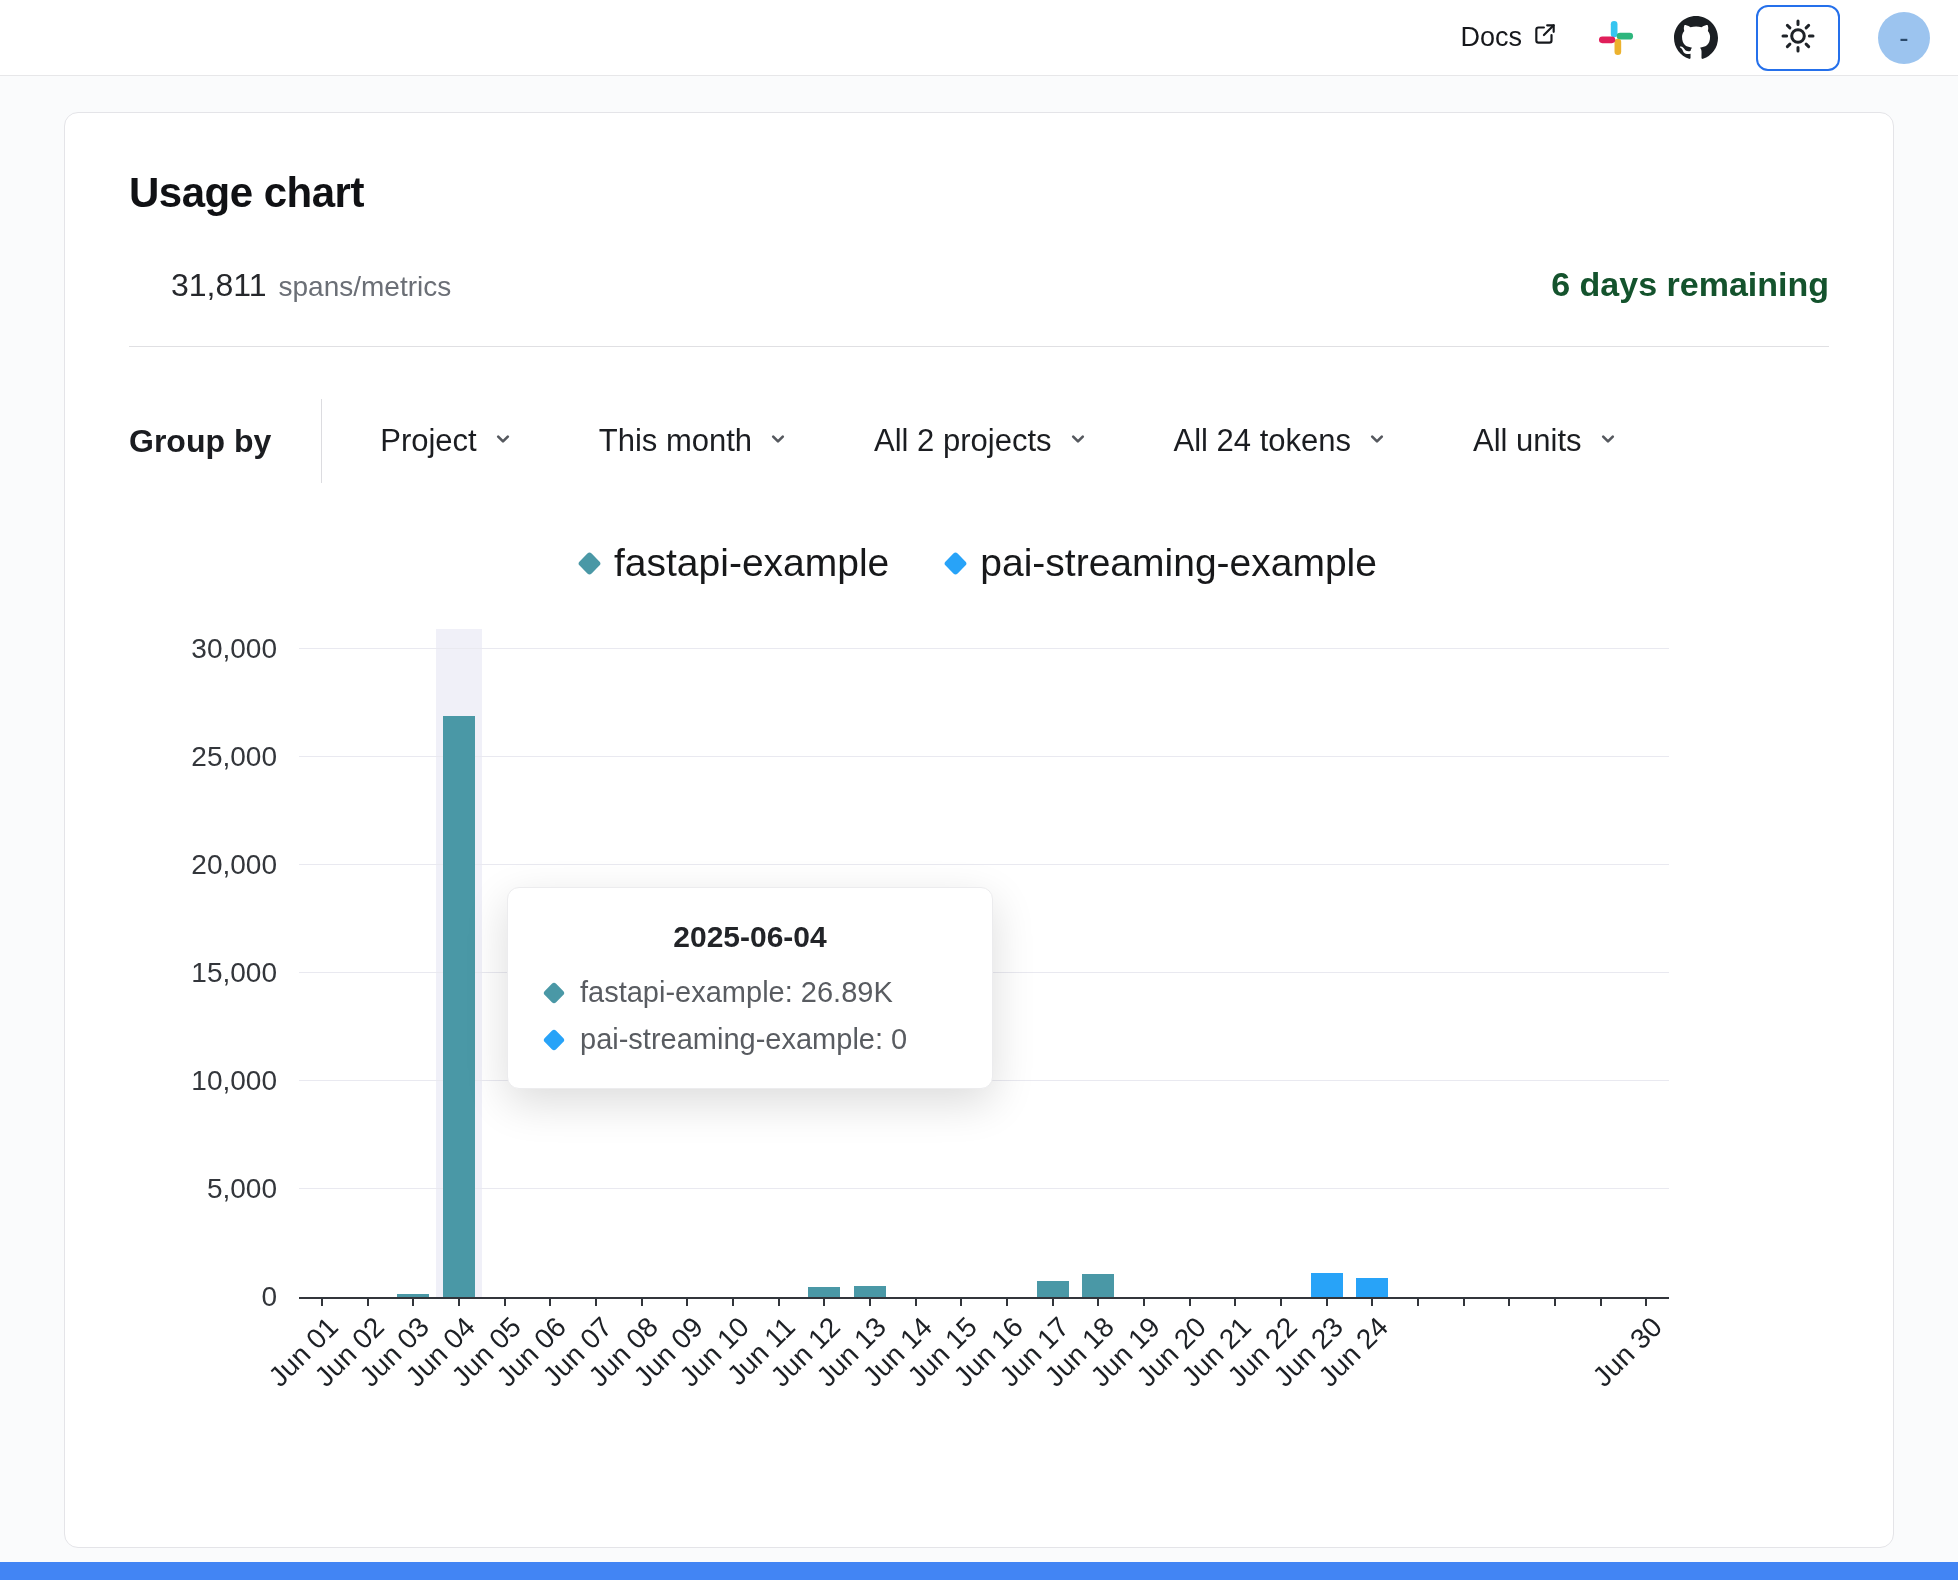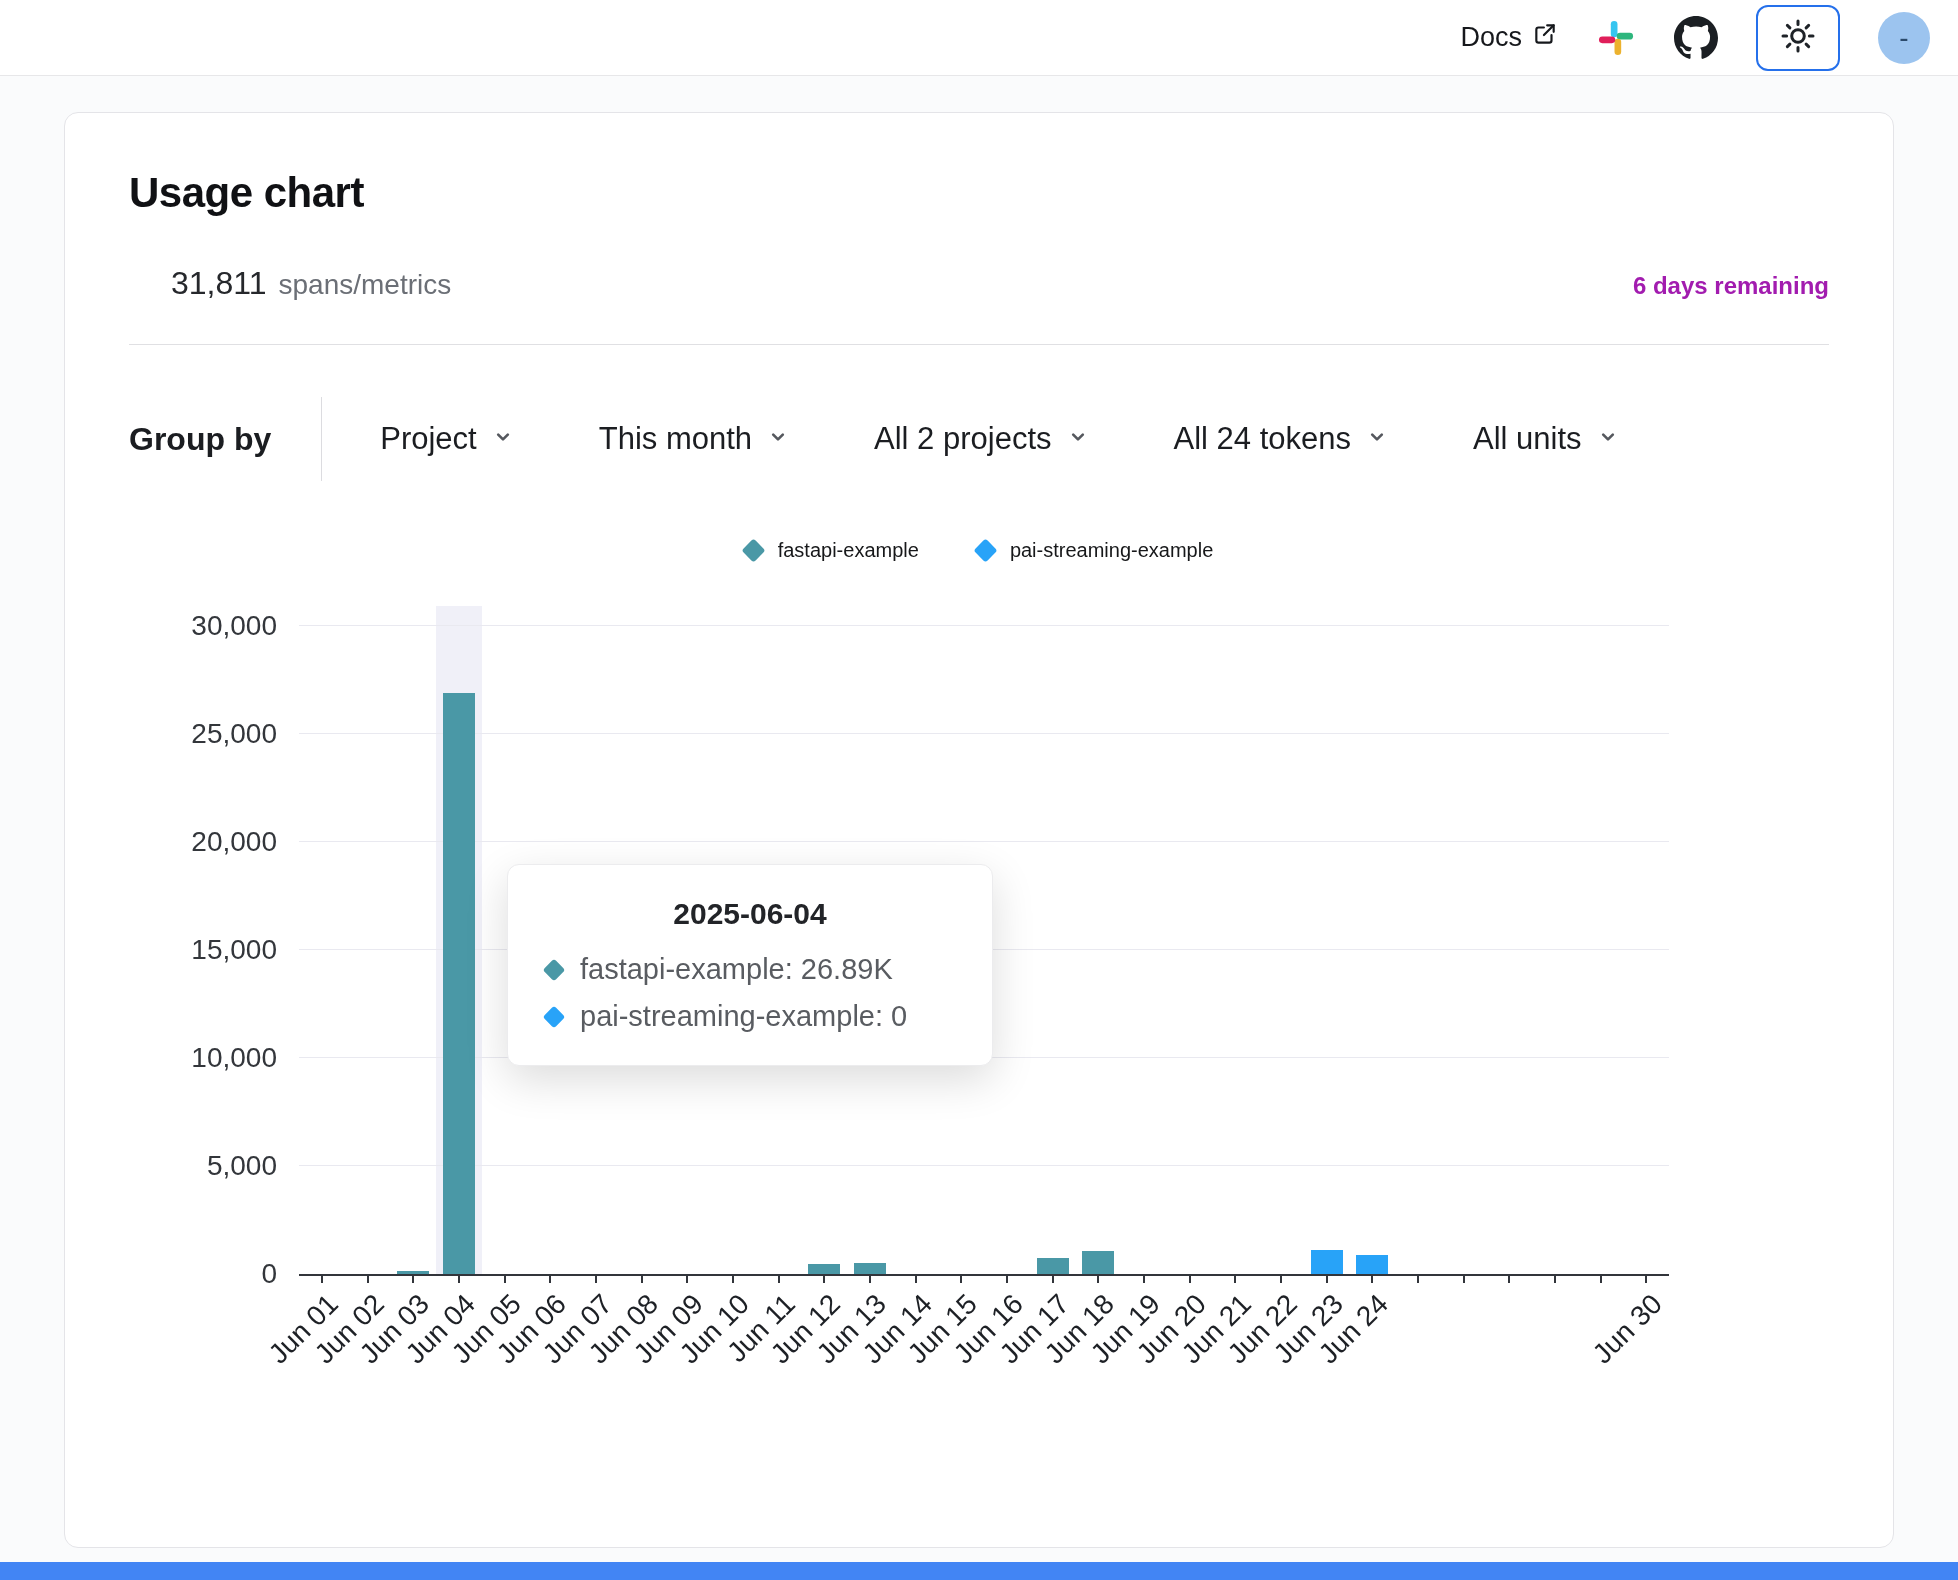--- a/index.html
+++ b/index.html
@@ -44,32 +44,32 @@
     width: 1830px; height: 1436px; margin: 0 auto;
     background: #fff; border: 1px solid #e4e4e8; border-radius: 14px;
     padding: 56px 64px;
   }
   .card h1 { font-size: 42px; font-weight: 700; margin: 0 0 48px; color: #101114; letter-spacing: -0.5px; }
 
   .meta-row { display: flex; align-items: baseline; font-size: 30px; }
   .date-range { font-size: 34px; font-weight: 700; color: #101114; }
   .usage-count { font-size: 32px; color: #26282c; margin-left: 42px; }
   .usage-unit { font-size: 28px; color: #6b6f76; margin-left: 12px; }
-  .days-remaining { margin-left: auto; font-size: 24px; font-weight: 700; color: #a21caf; }
+  .days-remaining { margin-left: auto; font-size: 34px; font-weight: 700; color: #14532d; }
 
   .divider { border: none; border-top: 1px solid #e0e0e3; margin: 42px 0 0; }
 
   .filters { display: flex; align-items: center; margin-top: 52px; font-size: 31px; color: #1b1d21; height: 84px; }
   .group-by { font-weight: 700; font-size: 32px; }
   .vdiv { width: 1px; height: 84px; background: #dcdce0; margin: 0 58px 0 50px; }
   .dropdown { display: flex; align-items: center; gap: 14px; margin-right: 84px; cursor: pointer; white-space: nowrap; }
   .dropdown svg { width: 24px; height: 24px; margin-top: 4px; }
 
   
-  .legend { margin-top: 58px; display: flex; justify-content: center; gap: 58px; font-size: 20px; color: #17181a; }
+  .legend { margin-top: 58px; display: flex; justify-content: center; gap: 58px; font-size: 39px; color: #17181a; }
   .legend-item { display: flex; align-items: center; gap: 16px; cursor: pointer; }
   .diamond { display: inline-block; width: 17px; height: 17px; border-radius: 3px; transform: rotate(45deg); flex: 0 0 auto; }
 
   
   .chart { position: relative; margin-top: 44px; height: 800px; }
   .plot { position: absolute; left: 170px; right: 160px; top: 20px; bottom: 130px; border-bottom: 2px solid #32353b; }
   .grid { position: absolute; left: 0; right: 0; height: 1px; background: #e9e9f0; z-index: 0; }
   .band { position: absolute; top: -20px; bottom: 0; width: 46px; transform: translateX(-50%); background: #f0f0f8; z-index: 0; }
   .bar { position: absolute; width: 32px; transform: translateX(-50%); z-index: 1; }
   .tick { position: absolute; top: 100%; width: 2px; height: 9px; background: #32353b; transform: translateX(-50%); }

